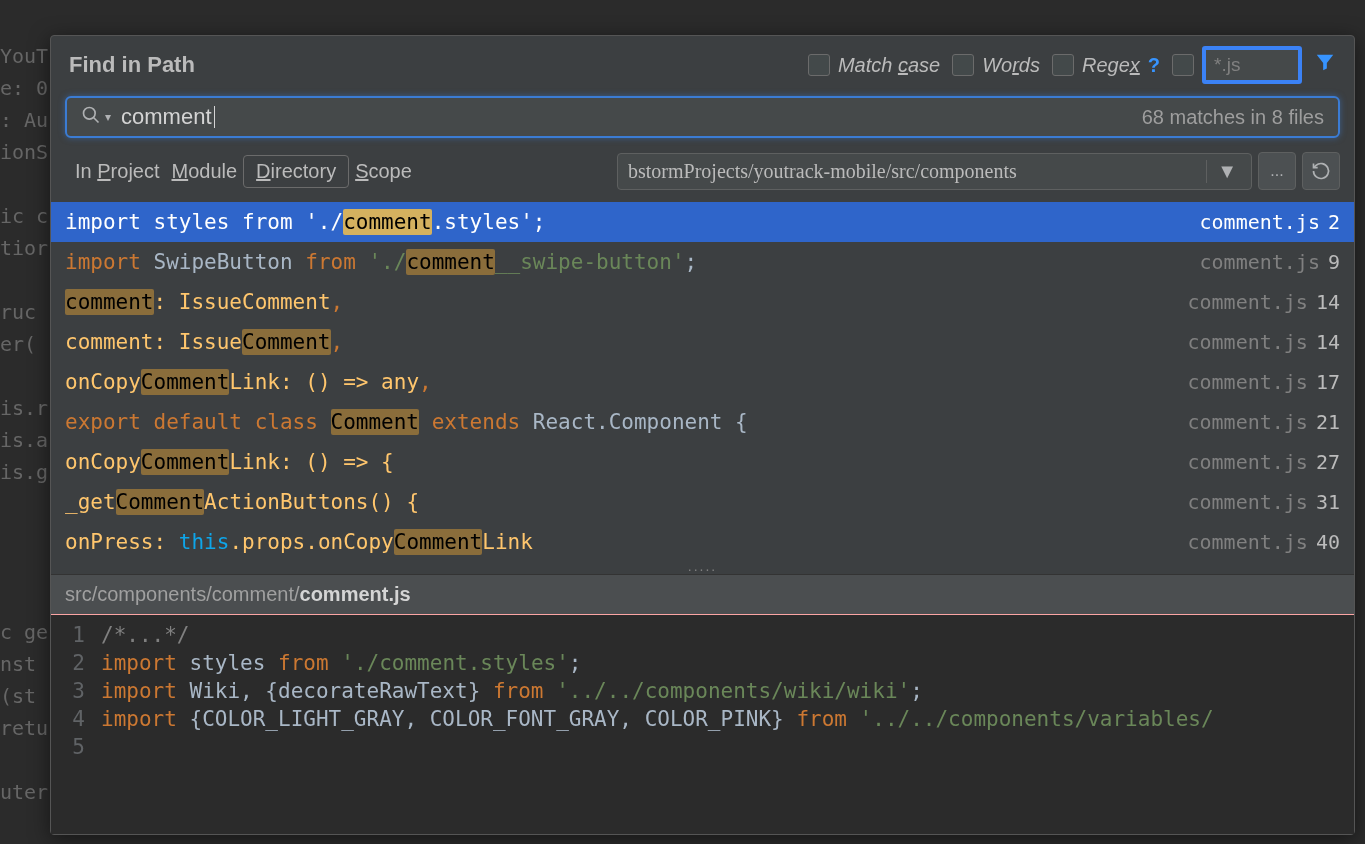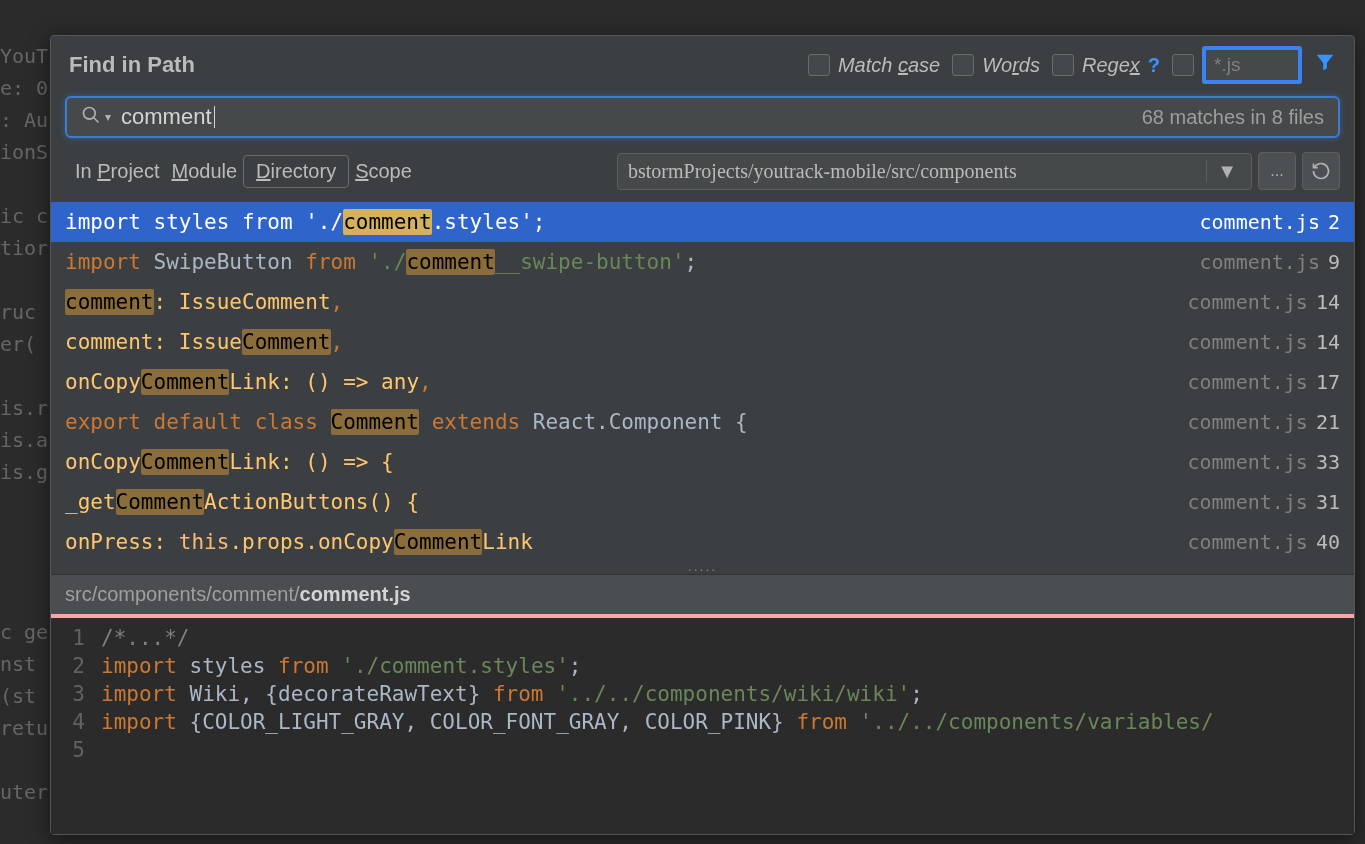--- a/index.html
+++ b/index.html
@@ -206,25 +206,25 @@
     .hl-sel {
       background: #d4b15f;
       color: #000;
       border-radius: 2px;
       padding: 1px 0;
     }
     .kw { color: #cc7832; }
     .str { color: #6a8759; }
     .prop { color: #ffc66d; }
     .whitish { color: #a9b7c6; }
-    .this-kw { color: #fdba74; }
+    .this-kw { color: #0ea5e9; }
     .file-path-bar {
       background: #4b4e50;
       border-top: 1px solid #333;
-      border-bottom: 4px solid #fca5a5;
+      border-bottom: 1px solid #fca5a5;
       padding: 8px 14px;
       color: #a0a0a0;
       font-size: 20px;
     }
     .file-path-bar .bold { color: #d4d4d4; font-weight: bold; }
     .preview {
       background: #2b2b2b;
       flex: 1;
       font-family: "Menlo", "Consolas", monospace;
       font-size: 21px;
@@ -367,21 +367,21 @@
         <div class="result-row">
           <span class="result-code"><span class="prop">onCopy</span><span class="hl">Comment</span><span class="prop">Link: () =&gt; any</span><span class="kw">,</span></span>
           <span class="result-file">comment.js<span class="result-line" style="color:#bbb">17</span></span>
         </div>
         <div class="result-row">
           <span class="result-code"><span class="kw">export default class </span><span class="hl">Comment</span><span class="kw"> extends</span><span class="whitish"> React.Component {</span></span>
           <span class="result-file">comment.js<span class="result-line" style="color:#bbb">21</span></span>
         </div>
         <div class="result-row">
           <span class="result-code"><span class="prop">onCopy</span><span class="hl">Comment</span><span class="prop">Link: () =&gt; {</span></span>
-          <span class="result-file">comment.js<span class="result-line" style="color:#bbb">33</span></span>
+          <span class="result-file">comment.js<span class="result-line" style="color:#bbb">27</span></span>
         </div>
         <div class="result-row">
           <span class="result-code"><span class="prop">_get</span><span class="hl">Comment</span><span class="prop">ActionButtons() {</span></span>
           <span class="result-file">comment.js<span class="result-line" style="color:#bbb">31</span></span>
         </div>
         <div class="result-row">
           <span class="result-code"><span class="prop">onPress: </span><span class="this-kw">this</span><span class="prop">.props.onCopy</span><span class="hl">Comment</span><span class="prop">Link</span></span>
           <span class="result-file">comment.js<span class="result-line" style="color:#bbb">40</span></span>
         </div>
       </div>

